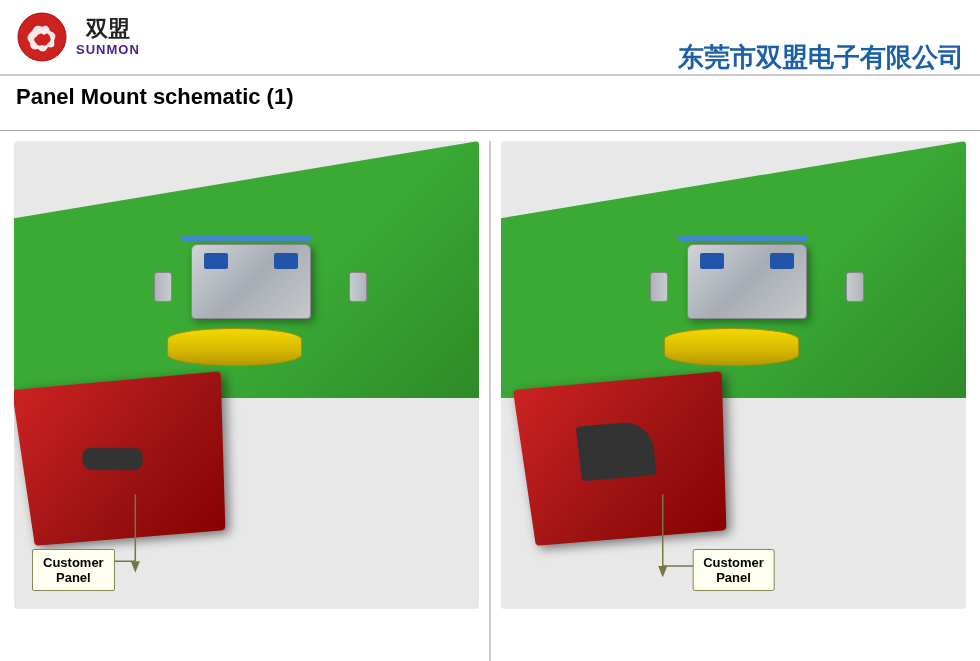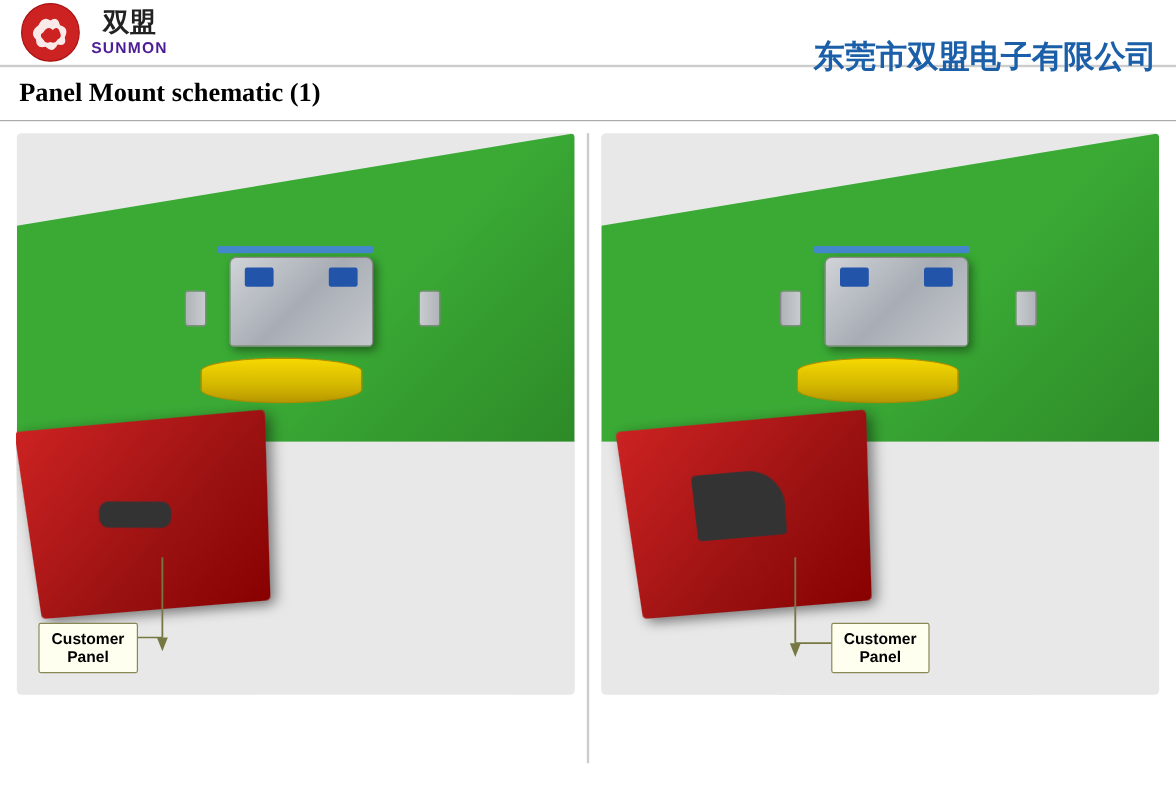--- a/index.html
+++ b/index.html
@@ -11,21 +11,21 @@
       overflow: hidden;
     }
 
     
     .header {
       display: flex;
       align-items: center;
       justify-content: space-between;
       padding: 8px 16px;
       border-bottom: 2px solid #cccccc;
-      height: 56px;
+      height: 76px;
     }
     .logo-area {
       display: flex;
       align-items: center;
       gap: 8px;
     }
     .logo-icon {
       width: 52px;
       height: 52px;
     }
@@ -48,23 +48,22 @@
     }
     .company-name {
       font-size: 26px;
       font-weight: bold;
       color: #1a5fa8;
       margin-top: 40px;
     }
 
     
     .page-title-bar {
-      padding: 8px 16px 10px 16px;
+      padding: 8px 16px 20px 16px;
       border-bottom: 1px solid #aaa;
-      font-family: Liberation Serif, serif;
     }
     .page-title {
       font-size: 22px;
       font-weight: bold;
       color: #000;
     }
 
     
     .main-content {
       display: flex;

